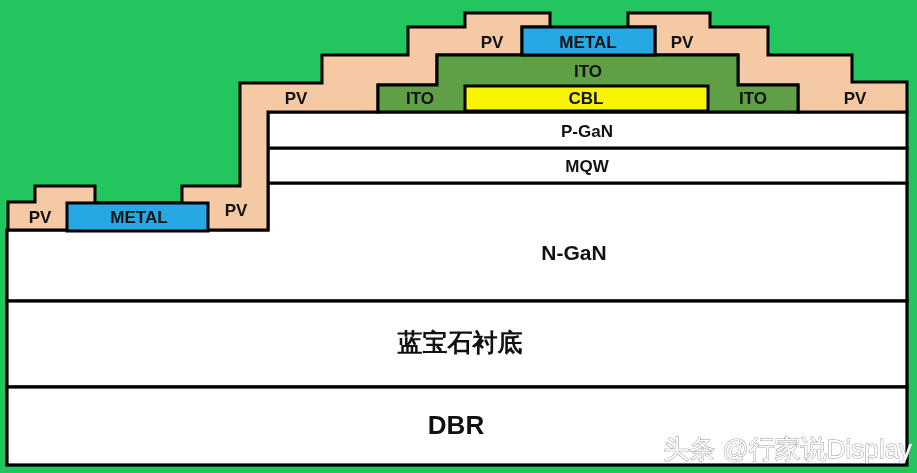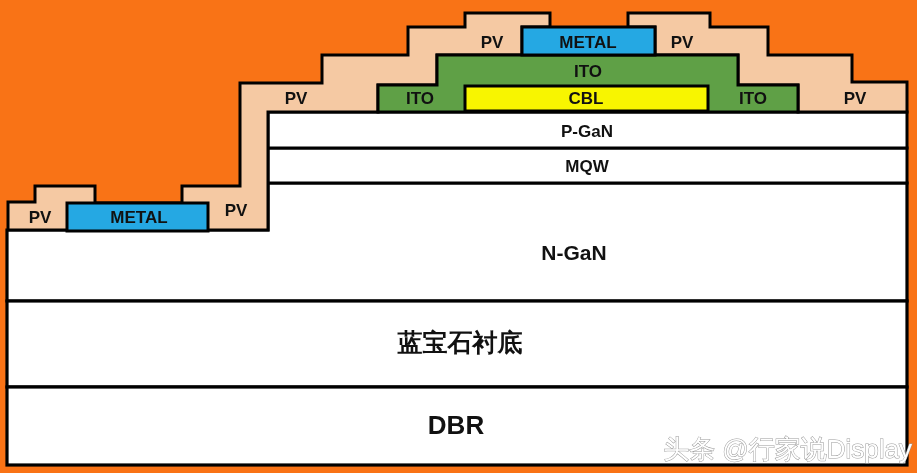--- a/index.html
+++ b/index.html
@@ -1,20 +1,20 @@
 <!DOCTYPE html>
 <html><head>
 <meta charset="utf-8">
 <style>
   html, body { margin: 0; padding: 0; background: #ffffff; }
   .stage {
     position: relative;
     width: 917px;
     height: 473px;
-    background: #f97316;
+    background: #22c55e;
     font-family: "Liberation Sans", "DejaVu Sans", sans-serif;
     overflow: hidden;
   }
   svg { display: block; }
   .shape { stroke: #000000; stroke-width: 3; stroke-linejoin: miter; }
   .outer { stroke-width: 3.2; }
   .lbl {
     font-family: "Liberation Sans", "DejaVu Sans", sans-serif;
     font-weight: bold;
     font-size: 17px;

